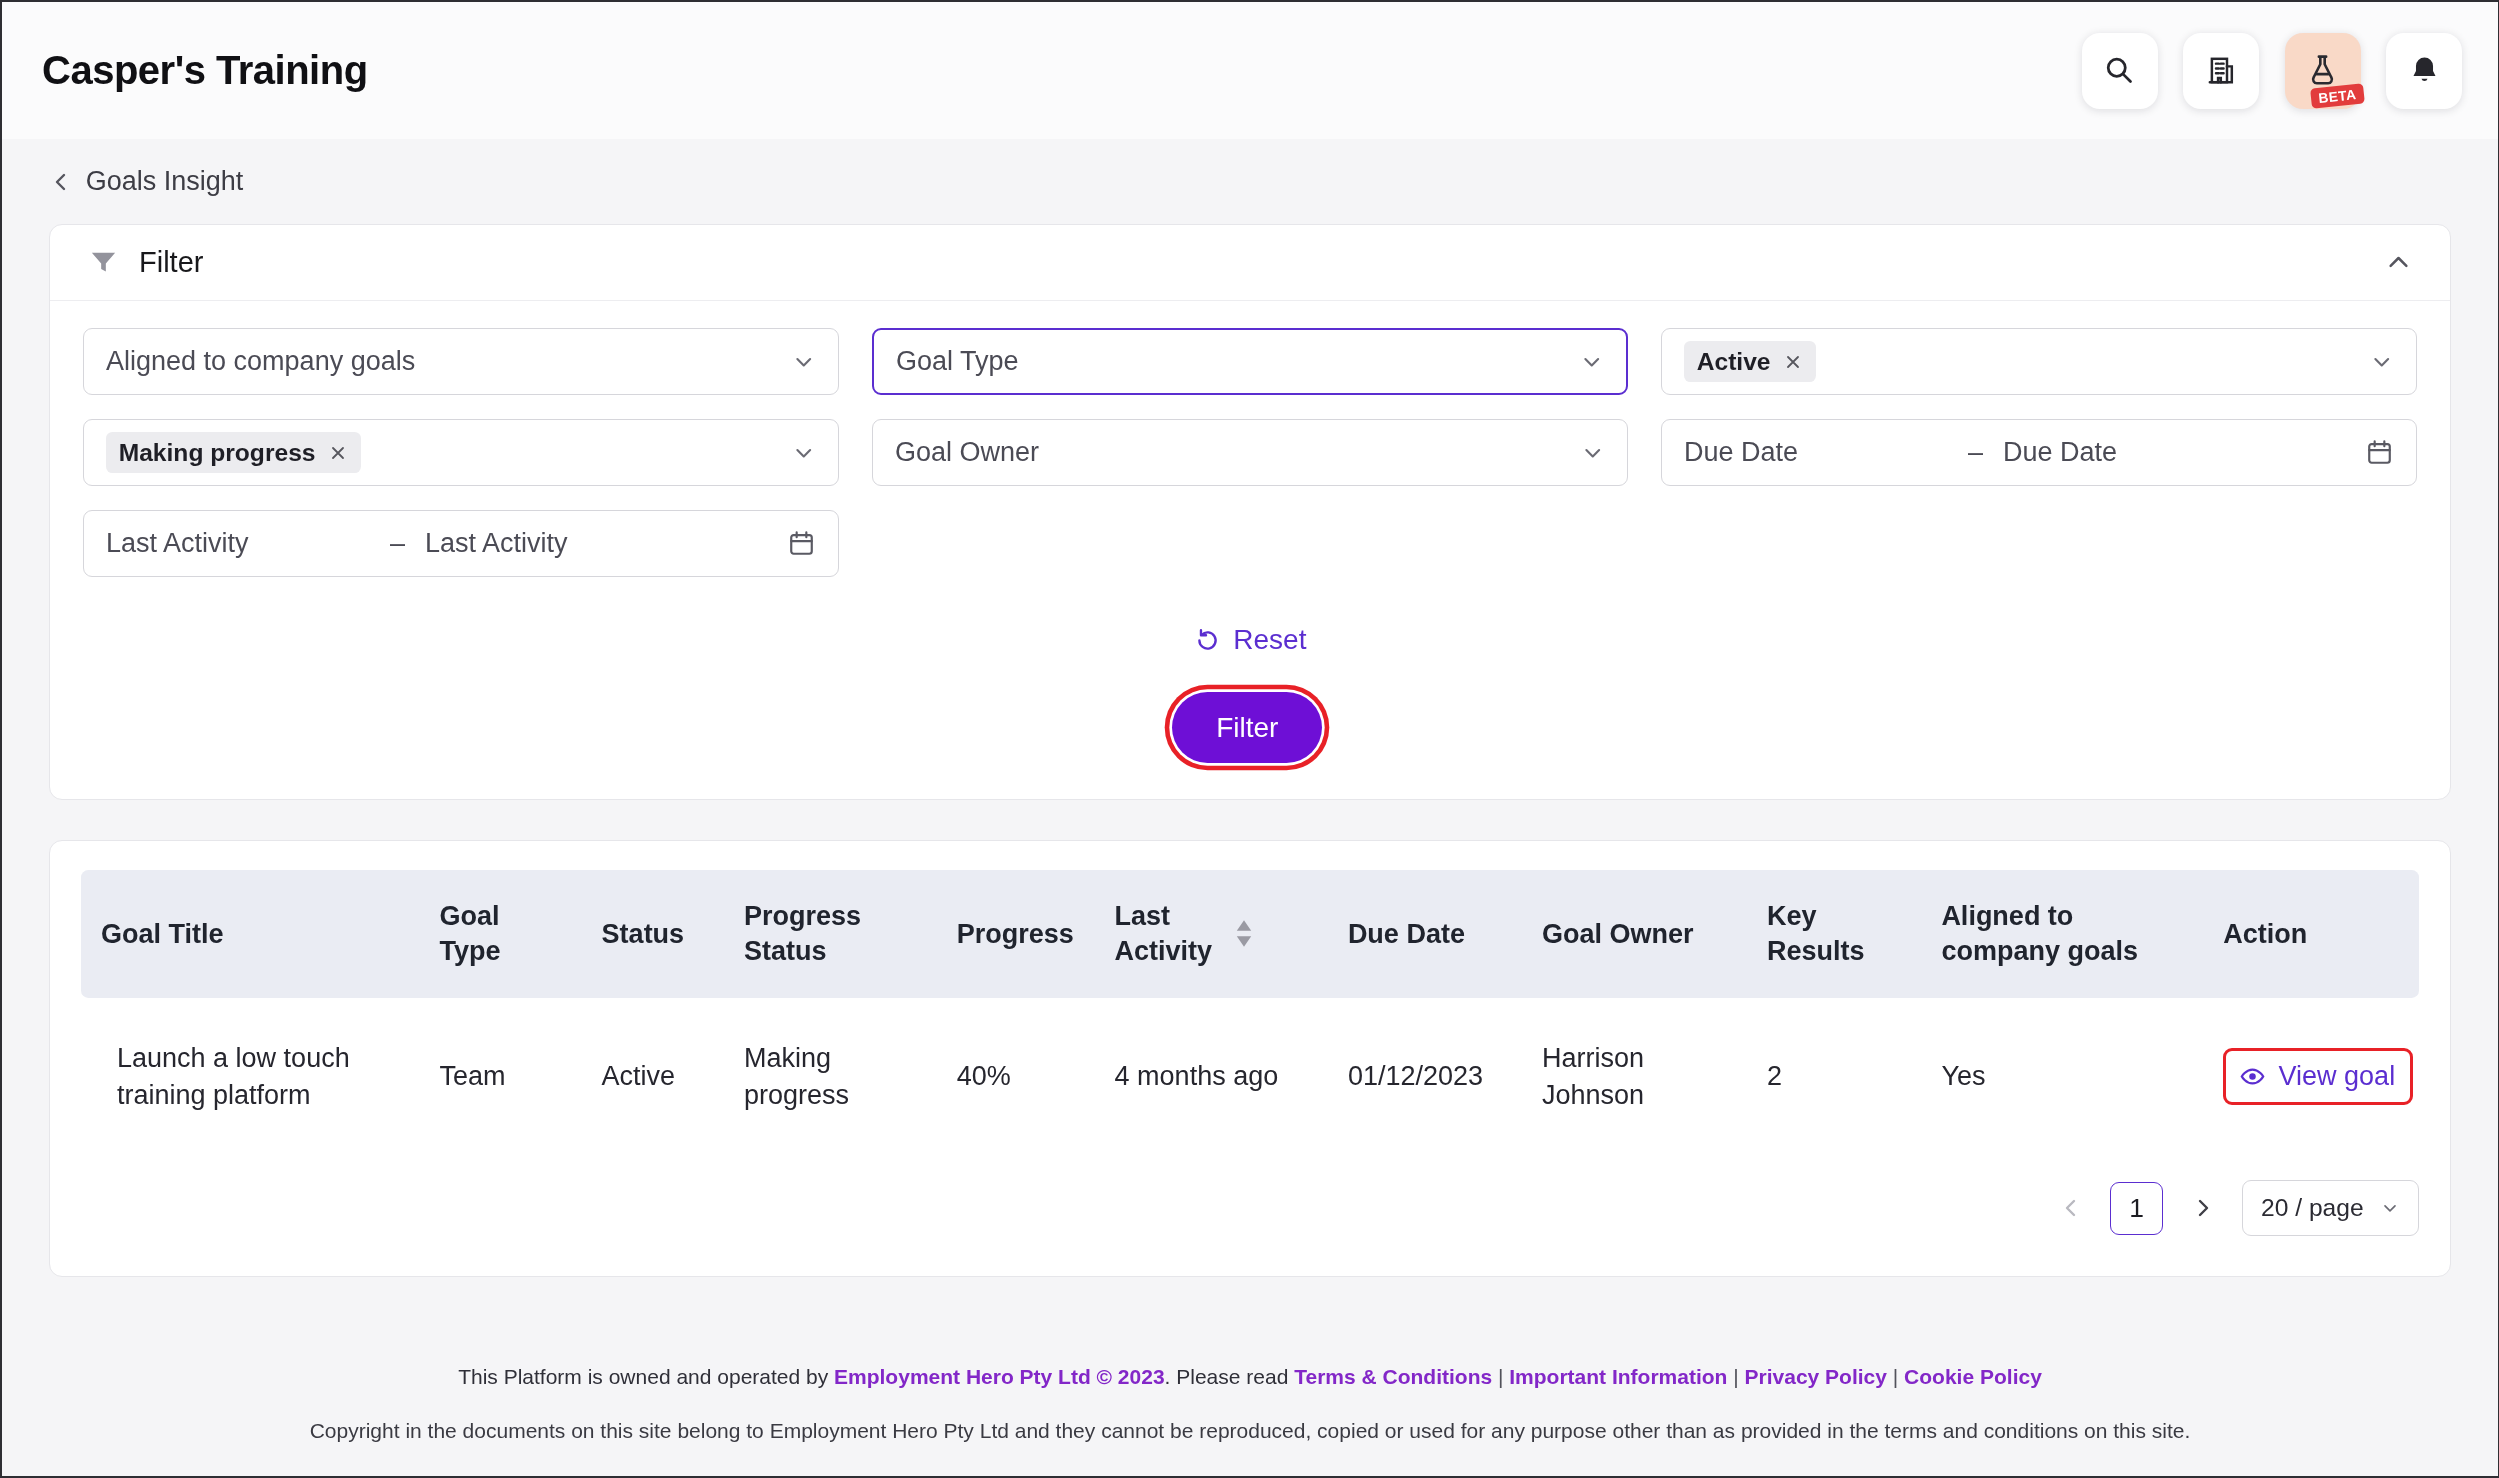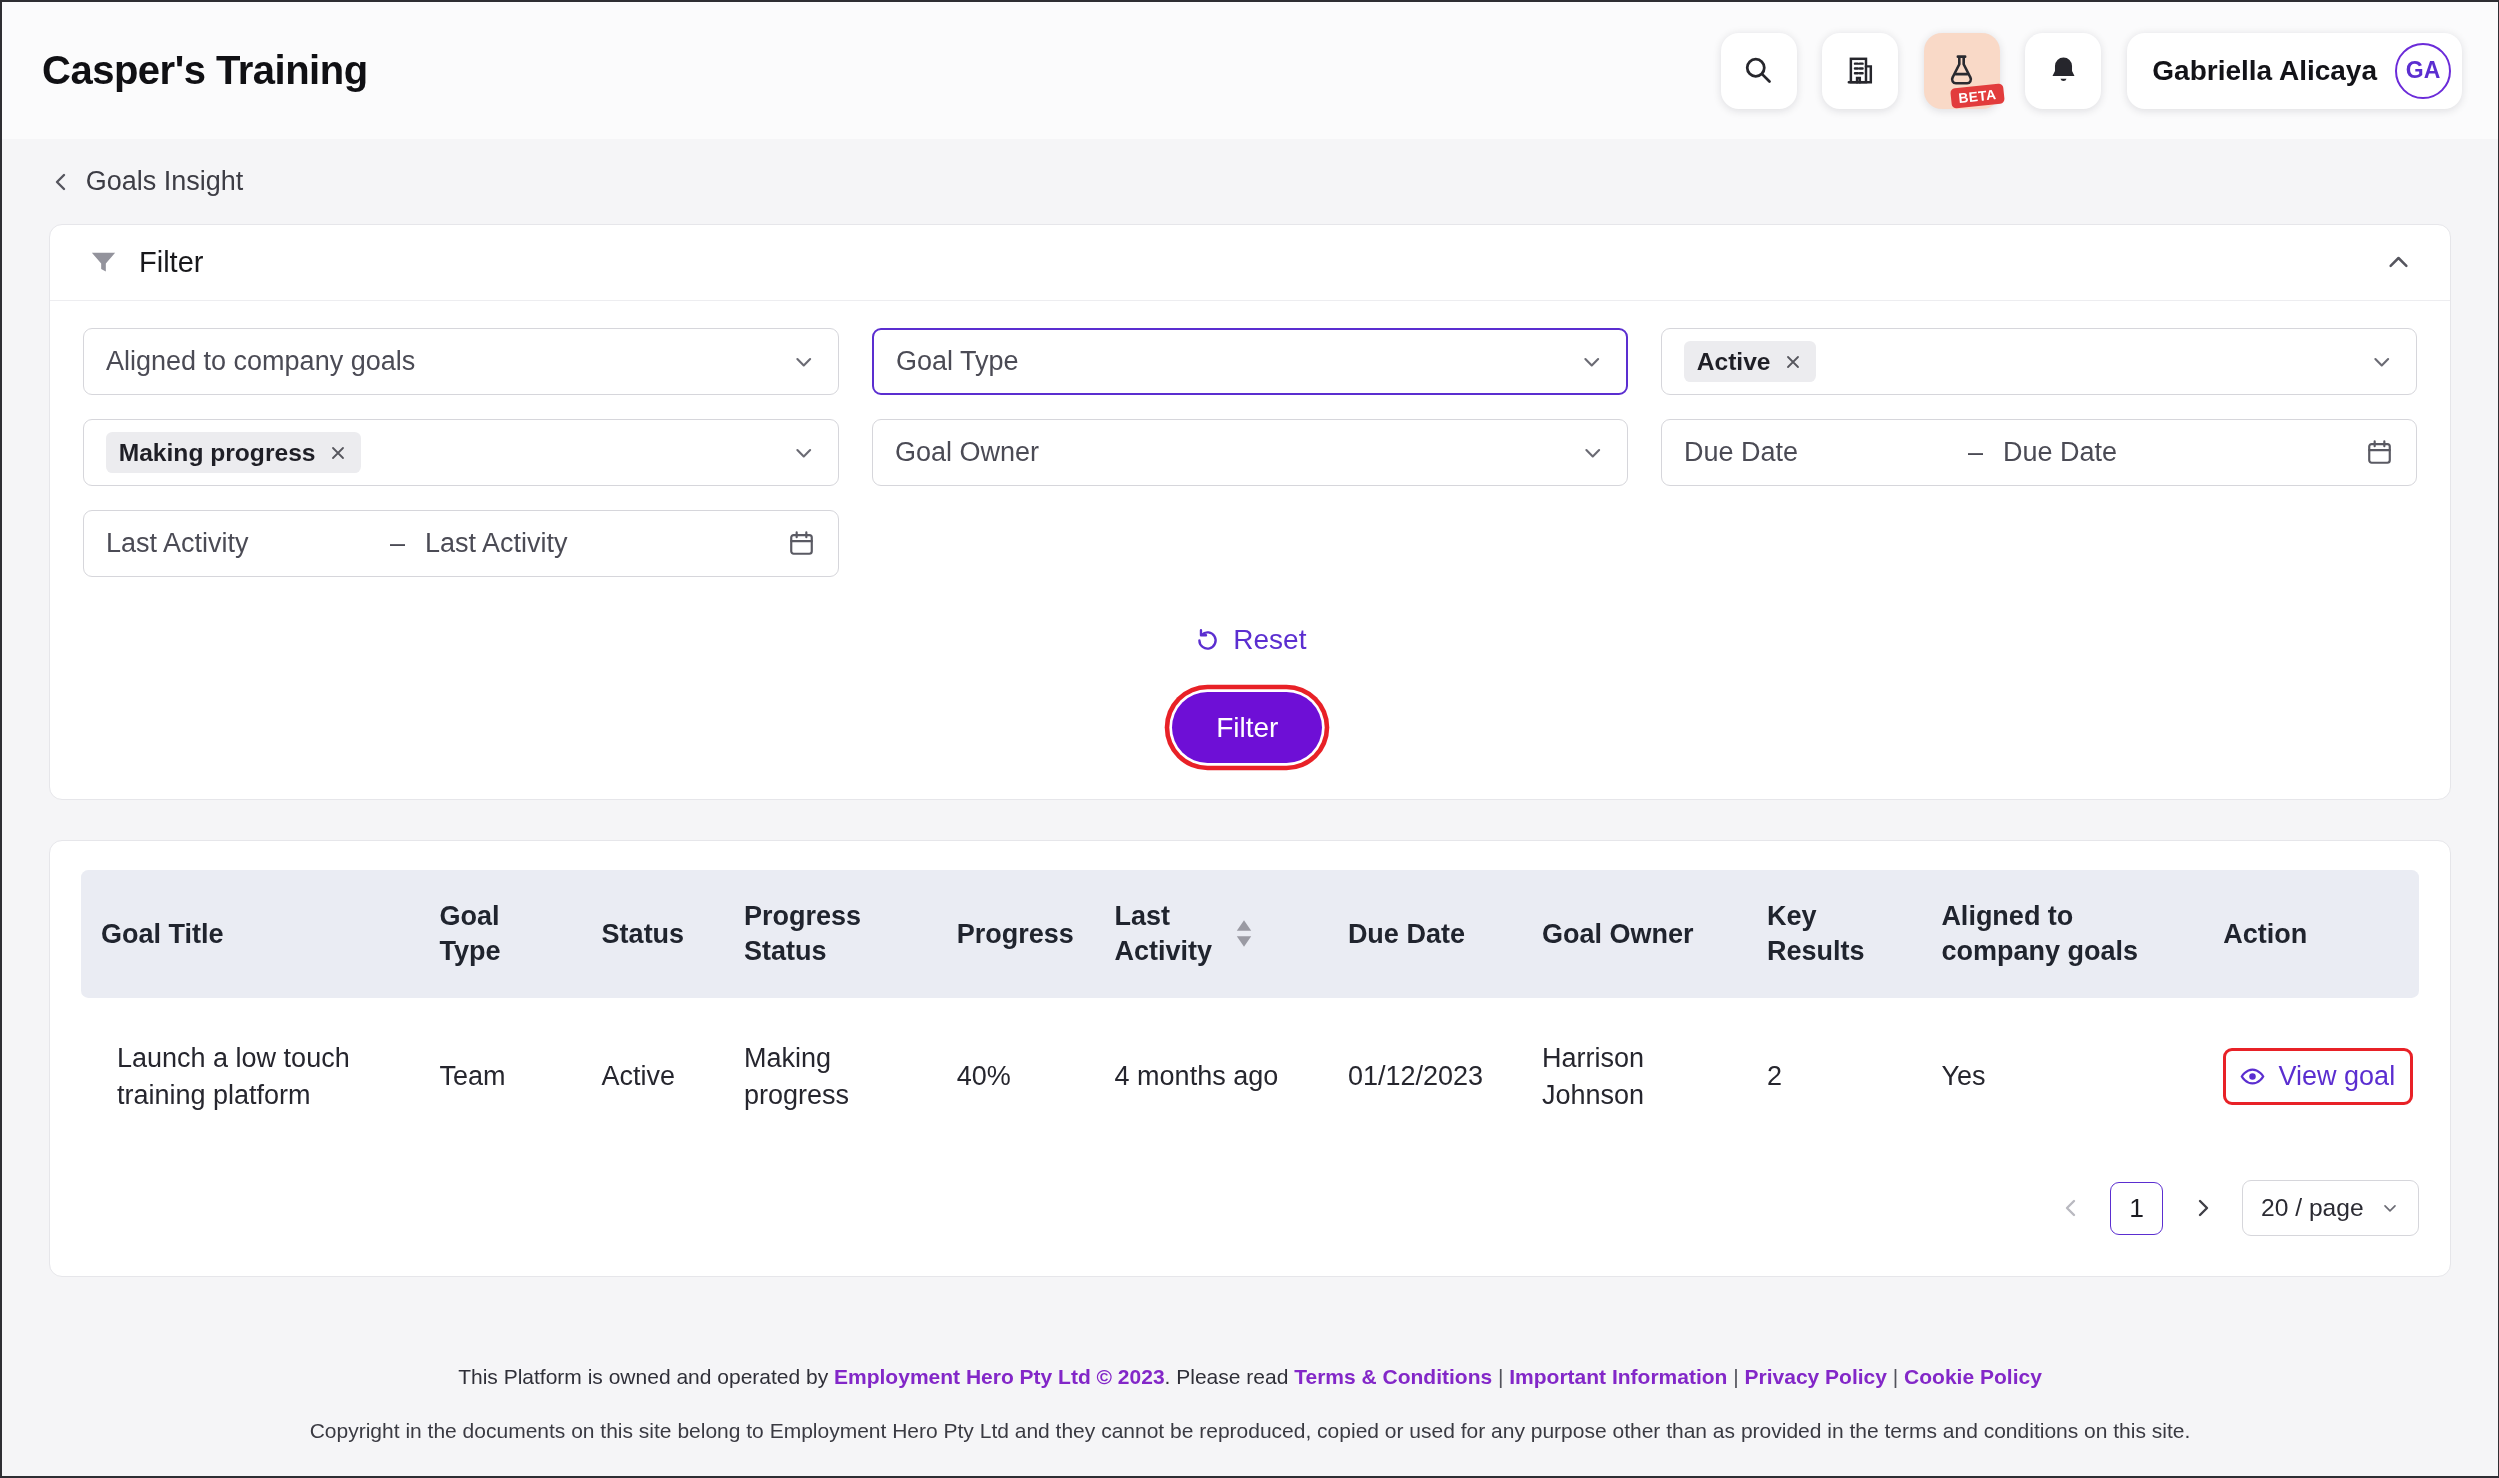--- a/index.html
+++ b/index.html
@@ -161,24 +161,20 @@
 
       <button class="icon-btn">
         <span>
           <svg width="33" height="33" viewBox="0 0 24 24" fill="#26262c">
             <path d="M12 2.5a6.2 6.2 0 0 0-6.2 6.2v3.6L4 16h16l-1.8-3.7V8.7A6.2 6.2 0 0 0 12 2.5z"></path>
             <path d="M9.8 18a2.3 2.3 0 0 0 4.4 0z"></path>
           </svg>
         </span>
       </button>
 
-      <div class="profile">
-        <span class="profile-name">Gabriella Alicaya</span>
-        <span class="avatar">GA</span>
-      </div>
 
     </div>
   </header>
 
   <div class="breadcrumb">
     <span>
       <svg width="24" height="24" viewBox="0 0 24 24" fill="none" stroke="#55555e" stroke-width="2.4" stroke-linecap="round" stroke-linejoin="round">
         <polyline points="15,5 8,12 15,19"></polyline>
       </svg>
     </span>

